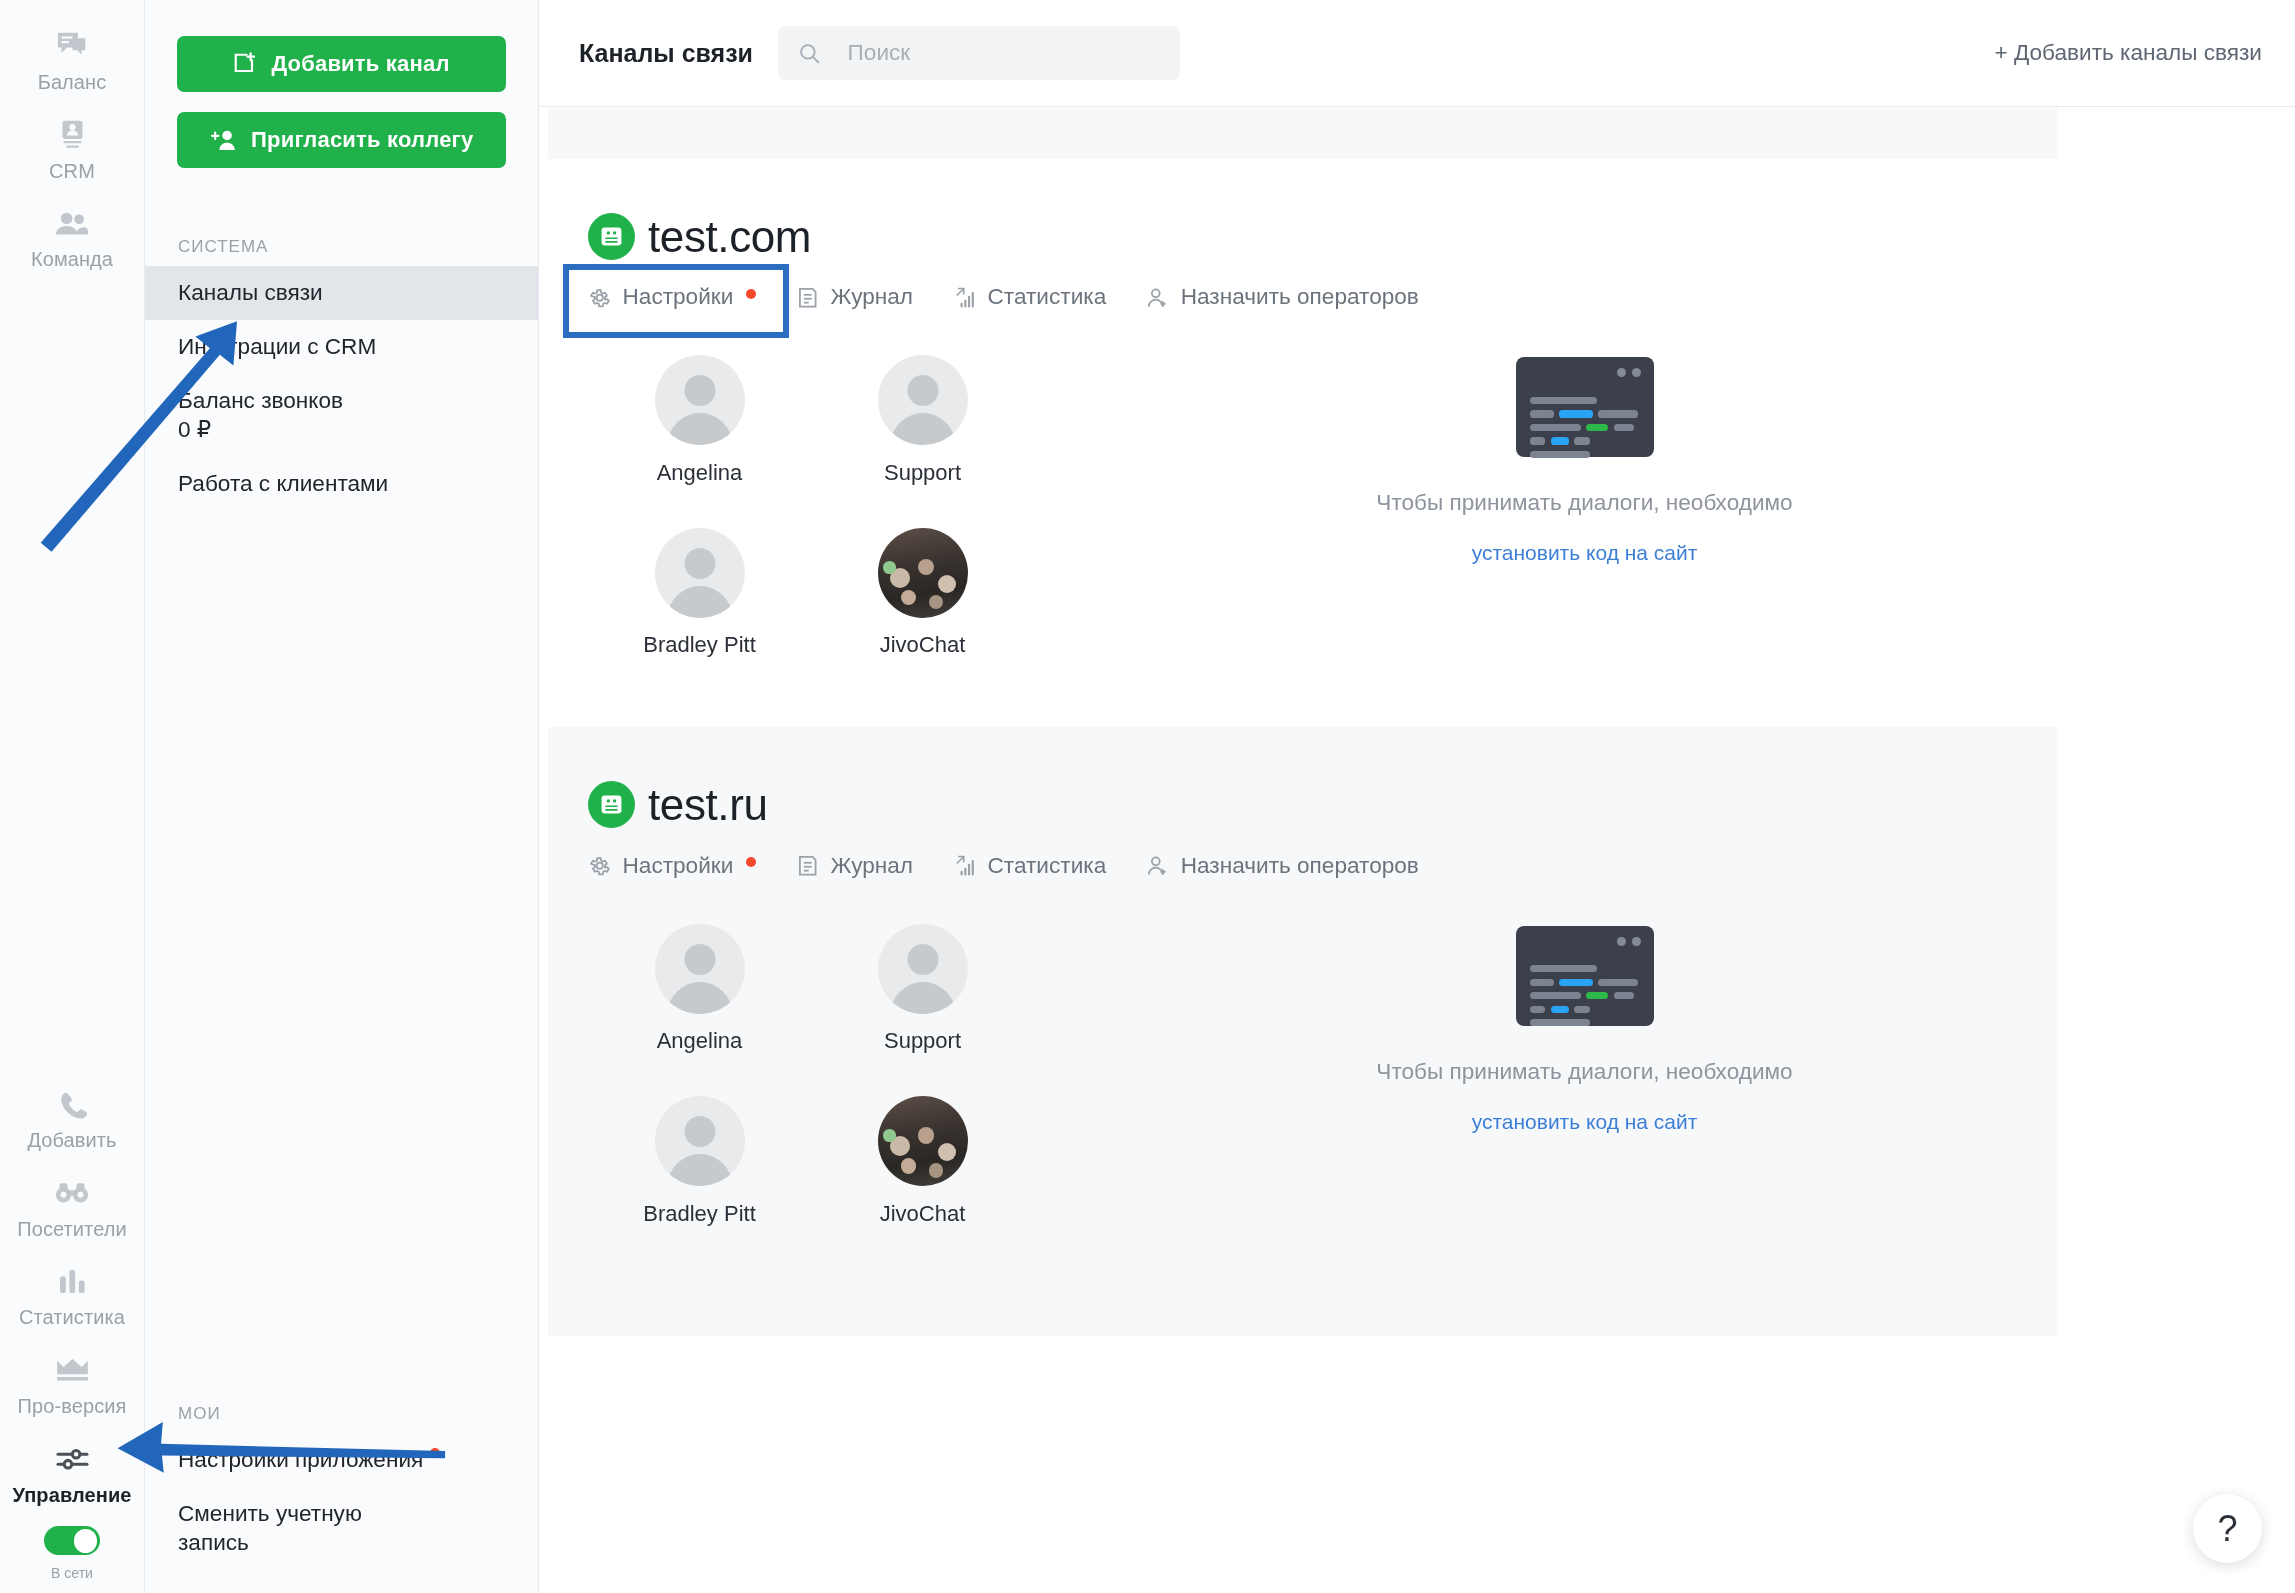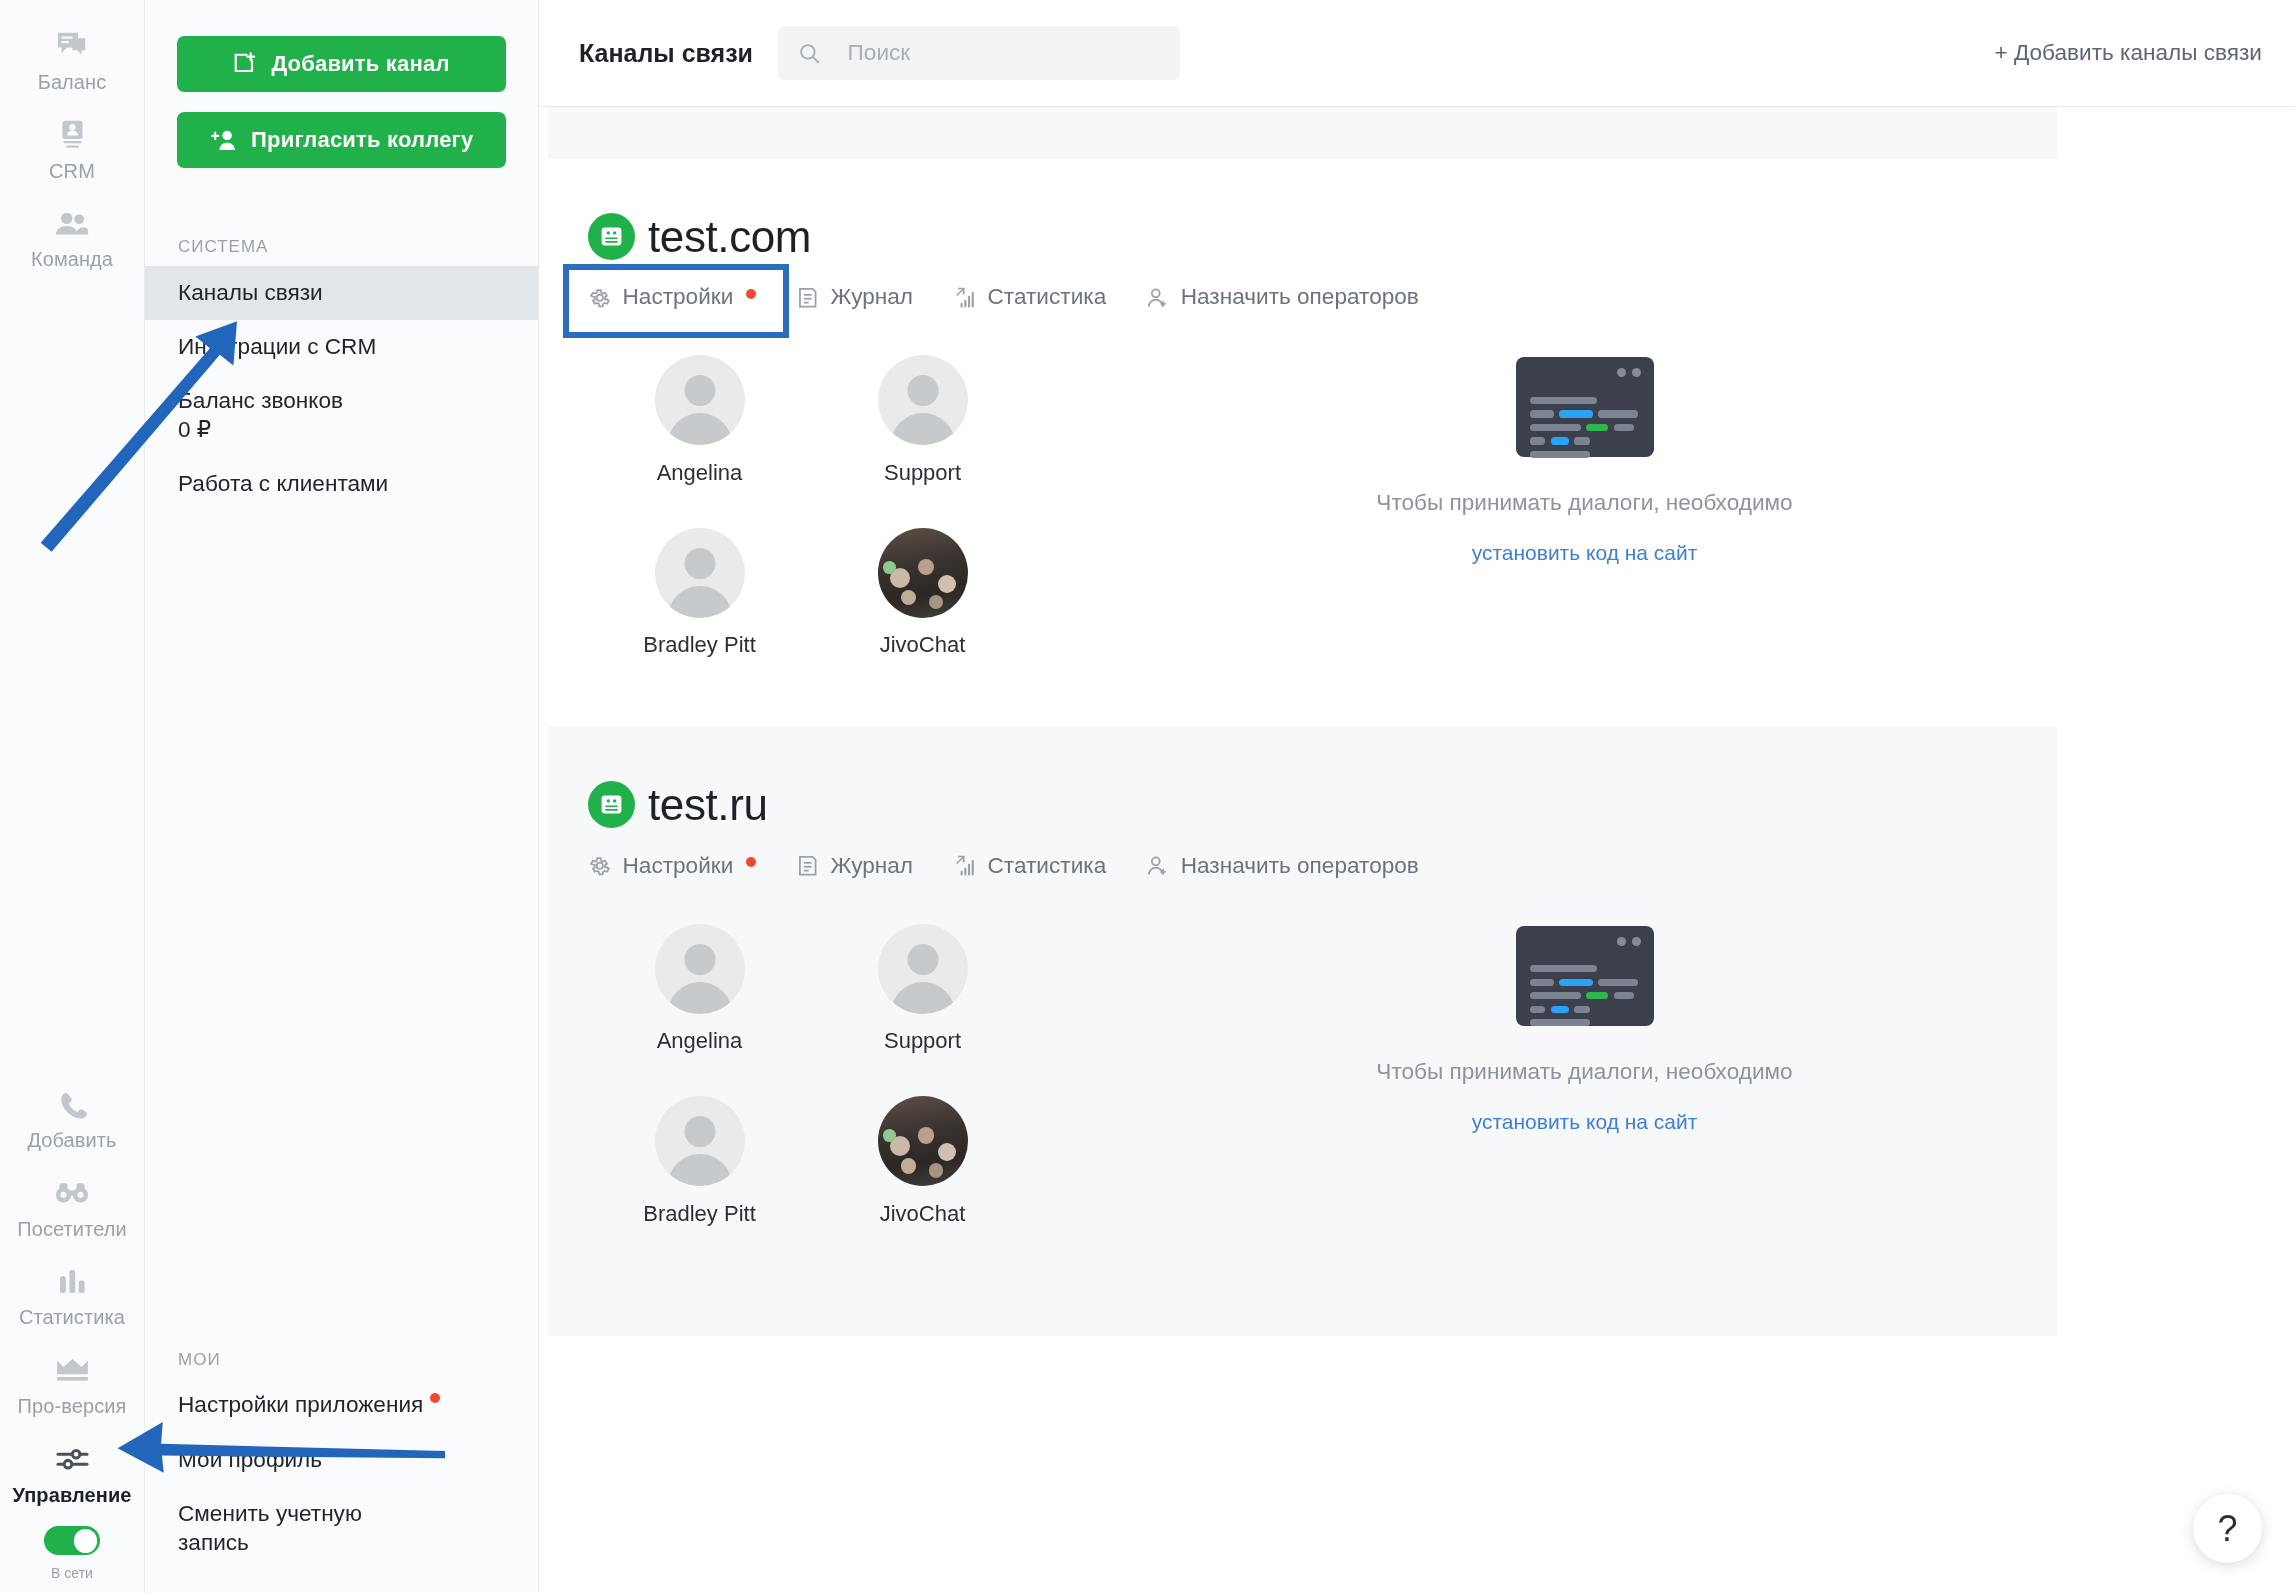--- a/index.html
+++ b/index.html
@@ -543,23 +543,20 @@
       <span>Работа с клиентами</span>
     </div>
 
     <div class="sb-mine">
       <div class="sb-section-title">МОИ</div>
 
       <div class="sb-item">
         <span>Настройки приложения</span><span class="dot-red"></span>
       </div>
       <div class="sb-item">
-        <span>Мой профиль</span>
-      </div>
-      <div class="sb-item">
         <span>Сменить учетную</span>
         <span class="sub">запись</span>
       </div>
     </div>
   </div>
 
   <div class="main">
 
     <div class="topbar">
       <div class="page-title">Каналы связи</div>

